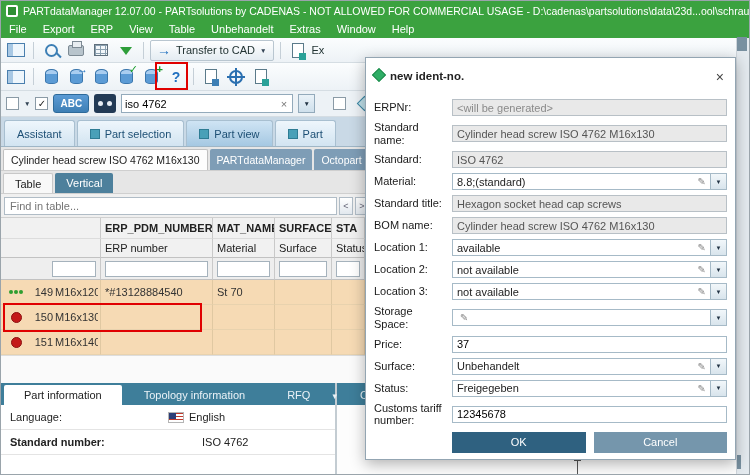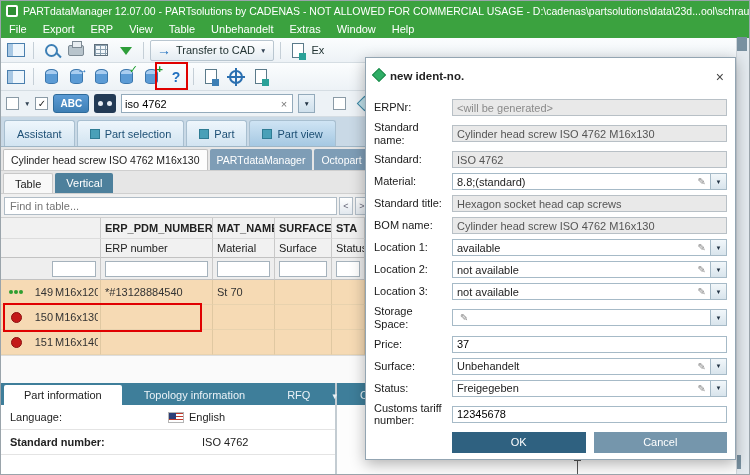--- a/index.html
+++ b/index.html
@@ -256,27 +256,27 @@
   </div>
 
   <div class="maintabs">
     <span class="mtab">
         <span>Assistant</span>
       </span>
     <span class="mtab">
         <span class="cube-icon"></span>
         <span>Part selection</span>
       </span>
+    <span class="mtab active">
+        <span class="cube-icon"></span>
+        <span>Part view</span>
+      </span>
     <span class="mtab">
         <span class="cube-icon"></span>
         <span>Part</span>
-      </span>
-    <span class="mtab active">
-        <span class="cube-icon"></span>
-        <span>Part view</span>
       </span>
   </div>
 
   <div class="parttabs">
     <span class="ptab active">Cylinder head screw ISO 4762 M16x130</span>
     <span class="ptab">PARTdataManager</span>
     <span class="ptab">Octopart</span>
     <span class="ptab">U</span>
   </div>
 

